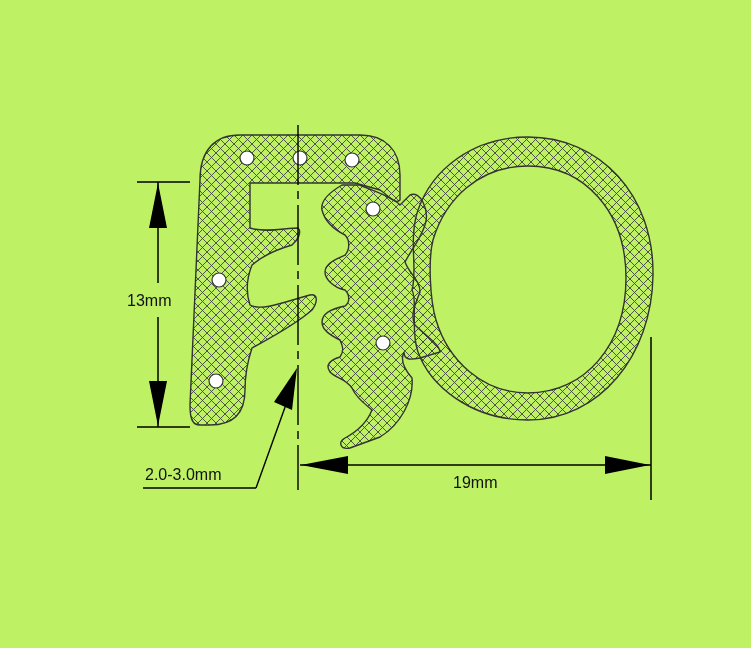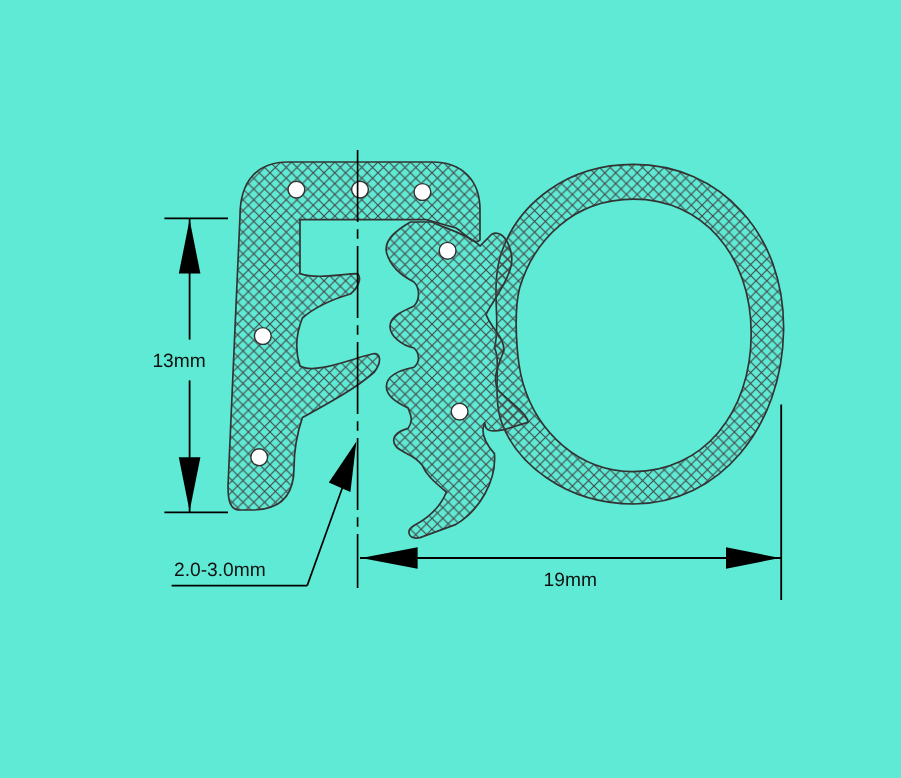--- a/index.html
+++ b/index.html
@@ -1,16 +1,16 @@
 <!DOCTYPE html>
 <html><head>
 <meta charset="utf-8">
 <style>
   html, body { margin: 0; padding: 0; background: #ffffff; }
-  #canvas { position: relative; width: 751px; height: 648px; background: #5eead4; overflow: hidden; }
+  #canvas { position: relative; width: 751px; height: 648px; background: #bef264; overflow: hidden; }
   svg { position: absolute; left: 0; top: 0; }
   .dim-label { font-family: "Liberation Sans", "DejaVu Sans", sans-serif; font-size: 16px; fill: #111111; }
 </style>
 </head>
 <body>
 
 <div id="canvas">
 <svg width="751" height="648" viewBox="0 0 751 648" xmlns="http://www.w3.org/2000/svg">
   <defs>
     <pattern id="hatch" width="9" height="9" patternUnits="userSpaceOnUse">

